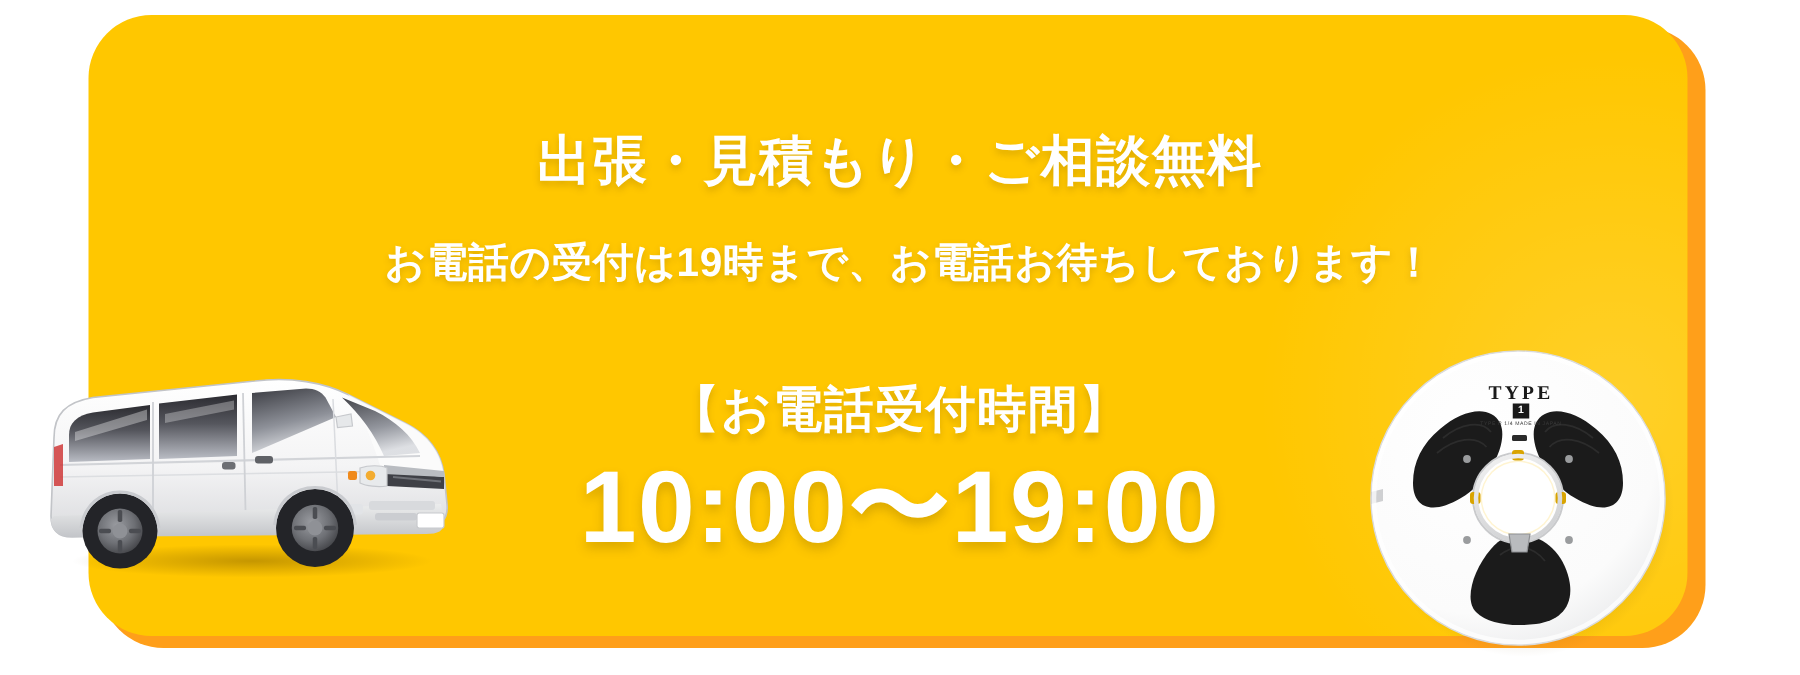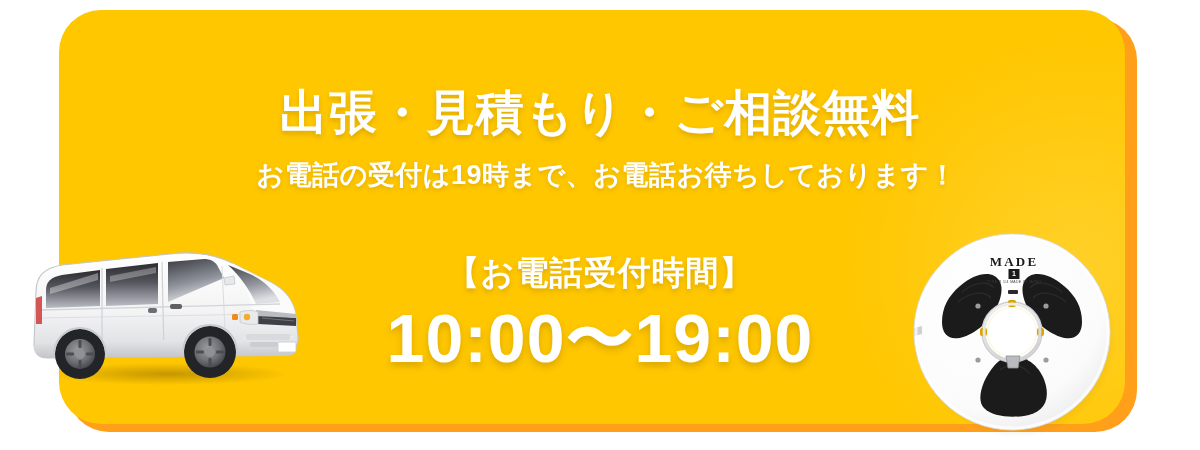--- a/index.html
+++ b/index.html
@@ -64,21 +64,21 @@
     top: 0;
     text-align: center;
     z-index: 6;
   }
 
   .headline {
     position: absolute;
     top: 88px;
     left: 0;
     right: 0;
-    font-size: 48px;
+    font-size: 36px;
     line-height: 1.05;
     font-weight: 700;
     color: #ffffff;
     letter-spacing: 1px;
     text-shadow: 0 3px 5px rgba(130, 95, 0, 0.28);
     white-space: nowrap;
   }
 
   .subhead {
     position: absolute;
@@ -384,18 +384,18 @@
 
       <path d="M98,128 L112,128 L110,140 L100,140 Z" fill="#b9bbbe" stroke="#8e9093" stroke-width="0.8"></path>
 
       <rect x="100" y="62" width="10" height="4" rx="1" fill="#2a2a2a"></rect>
 
       <path d="M6,100 L14,98 L14,106 L6,108 Z" fill="#cfd0d2"></path>
 
       <circle cx="104" cy="104" r="96" fill="none" stroke="#ffffff" stroke-width="3" opacity="0.7"></circle>
     </svg>
 
-    <div class="reel-brand">MADE</div>
+    <div class="reel-brand">TYPE</div>
     <div class="reel-badge">1</div>
     <div class="reel-sub">TYPE  R  1/4   MADE IN JAPAN</div>
   </div>
 
 </div>
 
 </body></html>

